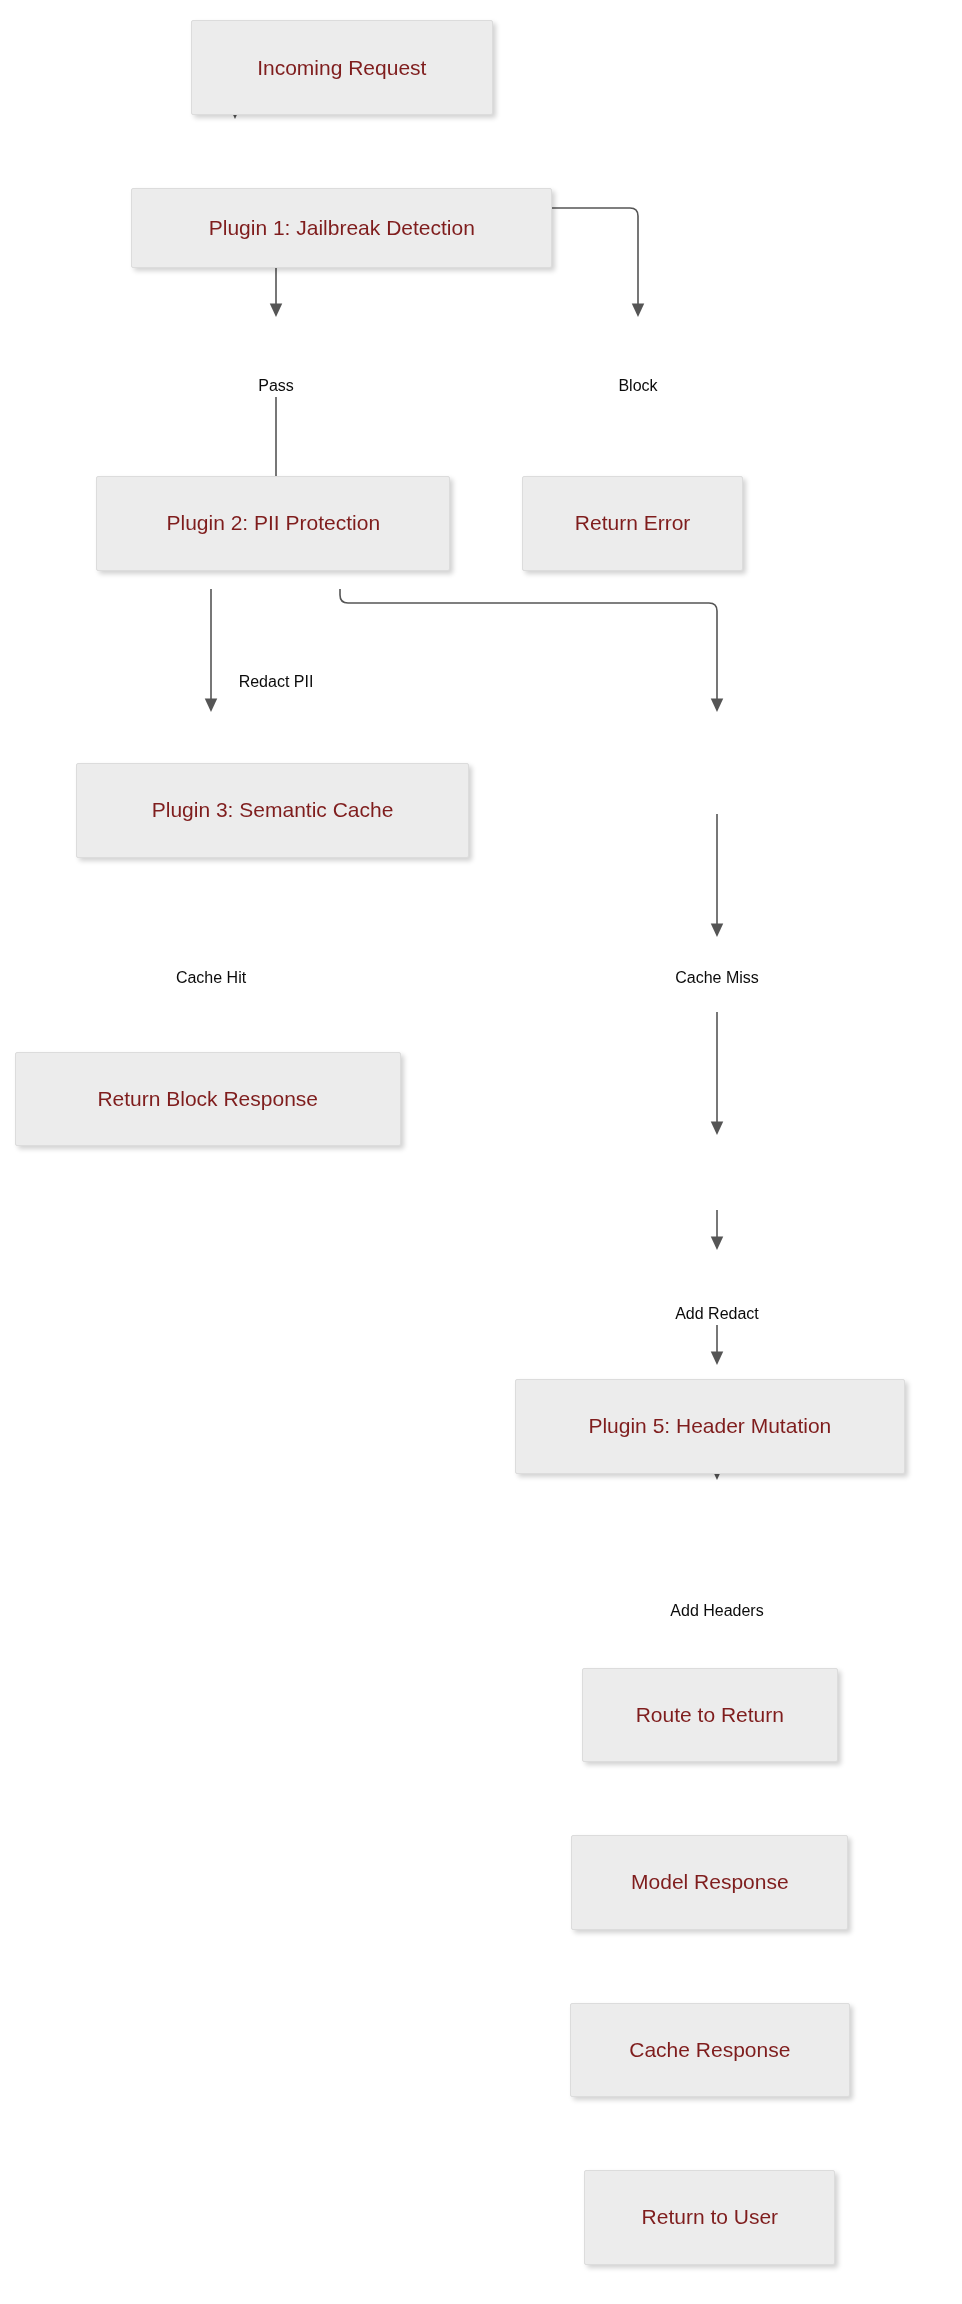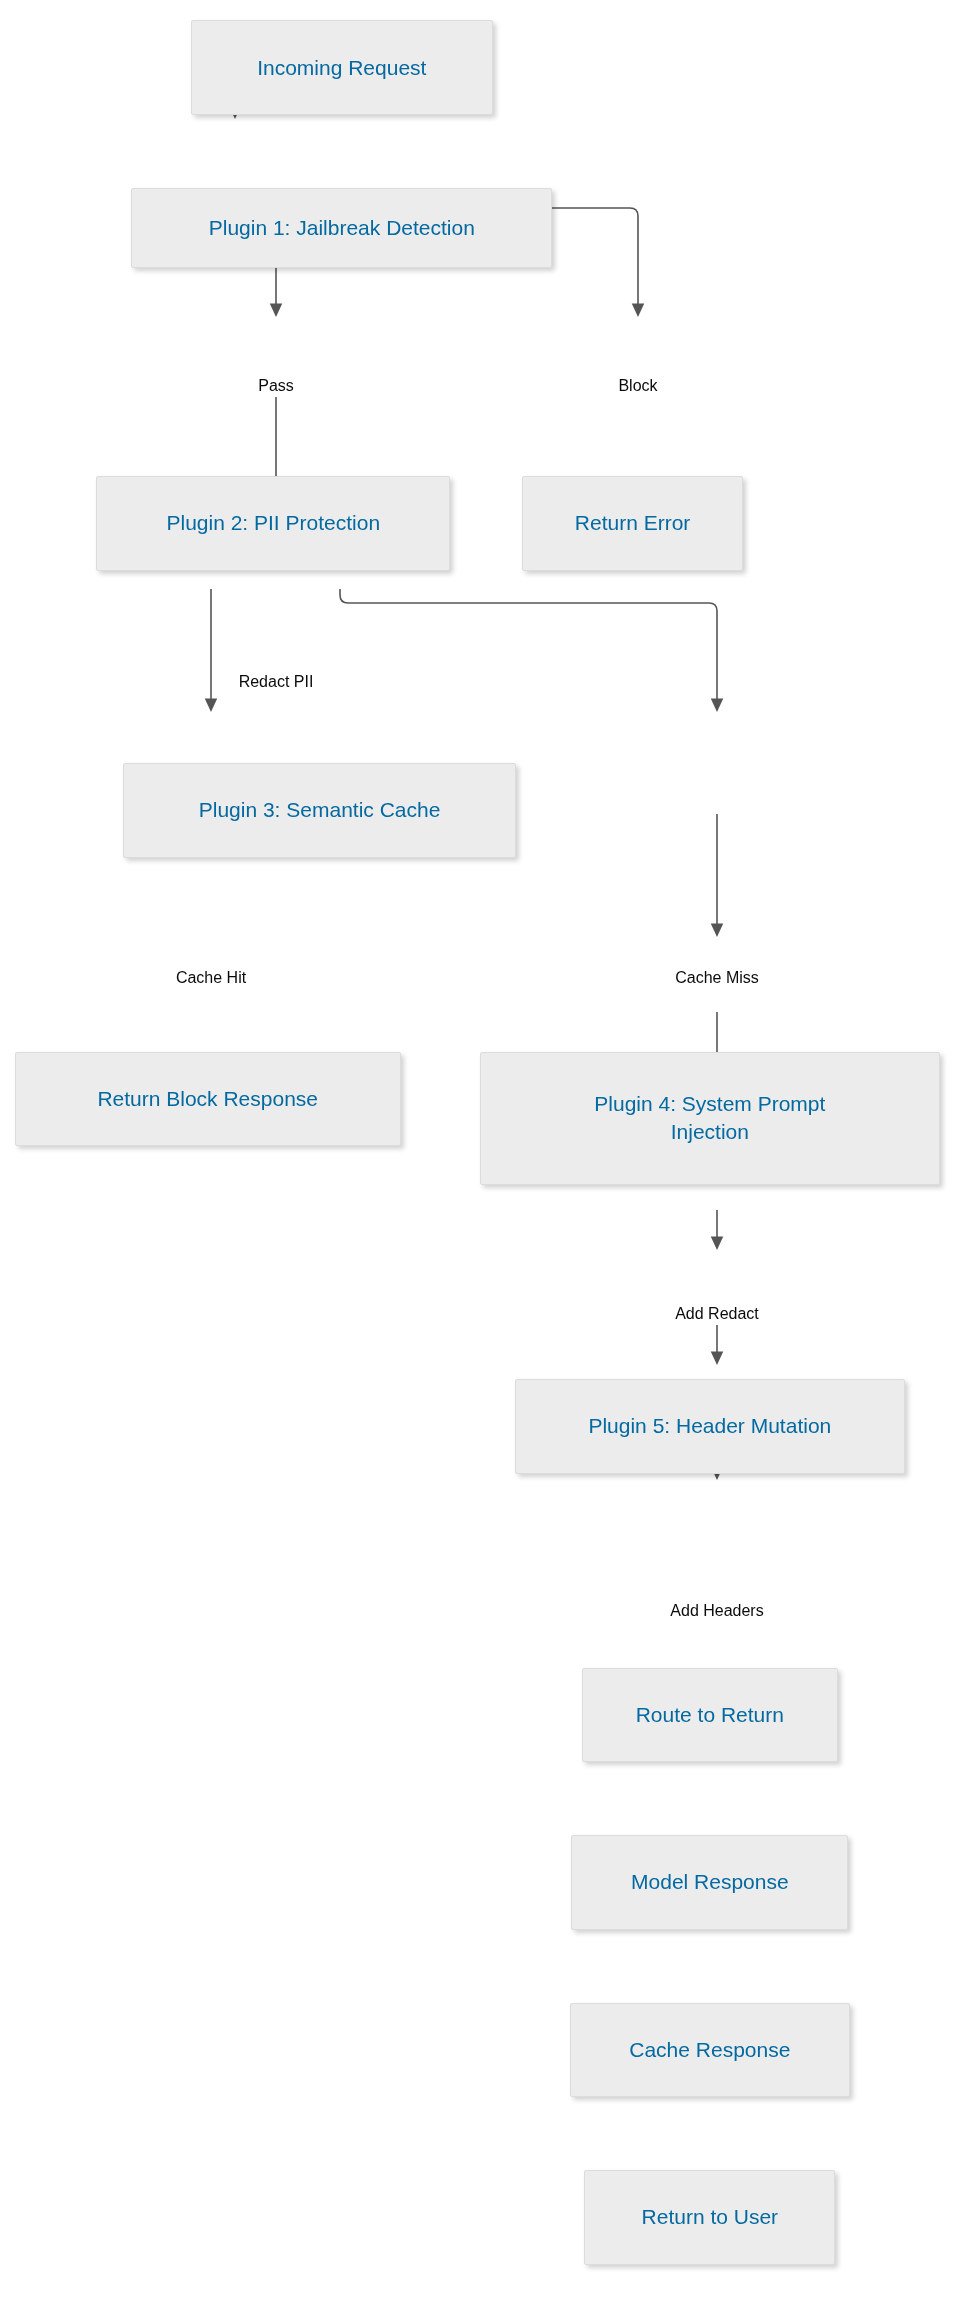--- a/index.html
+++ b/index.html
@@ -31,21 +31,21 @@
     position: absolute;
     box-sizing: border-box;
     background: #ececec;
     border: 1px solid #dcdcdc;
     border-radius: 2px;
     box-shadow: 3px 3px 5px rgba(0,0,0,0.18);
     display: flex;
     align-items: center;
     justify-content: center;
     text-align: center;
-    color: #0369a1;
+    color: #7f1d1d;
     font-size: 21px;
     line-height: 1.35;
     font-family: "Liberation Sans", sans-serif;
     white-space: pre-line;
     padding: 17px 14px;
   }
   .edge-label {
     position: absolute;
     transform: translate(-50%, -50%);
     background: #ffffff;
@@ -91,24 +91,22 @@
       <path d="M 717,1325 L 717,1363" marker-end="url(#arrowhead)"></path>
 
       <path d="M 717,1440 L 717,1478" marker-end="url(#arrowhead)"></path>
     </g>
   </svg>
 
   <div class="node" style="left: 190.942px; top: 20.3894px; width: 301.718px; height: 94.665px;">Incoming Request</div>
   <div class="node" style="left: 131.182px; top: 187.874px; width: 421.239px; height: 80px;">Plugin 1: Jailbreak Detection</div>
   <div class="node" style="left: 521.812px; top: 476.238px; width: 221.552px; height: 94.665px;">Return Error</div>
   <div class="node" style="left: 96.2px; top: 476.238px; width: 354.191px; height: 94.665px;">Plugin 2: PII Protection</div>
-  <div class="node" style="left: 75.7939px; top: 763.145px; width: 393.545px; height: 94.665px; margin-left: 47px;">Plugin 3: Semantic Cache</div>
+  <div class="node" style="left: 75.7939px; top: 763.145px; width: 393.545px; height: 94.665px;">Plugin 3: Semantic Cache</div>
   <div class="node" style="left: 14.5758px; top: 1051.51px; width: 386.258px; height: 94.665px;">Return Block Response</div>
-  <div class="node" style="left: 479.542px; top: 1051.51px; width: 460.594px; height: 133.987px;">Plugin 4: System Prompt
-Injection</div>
   <div class="node" style="left: 514.524px; top: 1379.2px; width: 390.63px; height: 94.665px;">Plugin 5: Header Mutation</div>
   <div class="node" style="left: 581.573px; top: 1667.56px; width: 256.533px; height: 94.665px;">Route to Return</div>
   <div class="node" style="left: 571.37px; top: 1835.04px; width: 276.939px; height: 94.665px;">Model Response</div>
   <div class="node" style="left: 569.912px; top: 2002.53px; width: 279.855px; height: 94.665px;">Cache Response</div>
   <div class="node" style="left: 584.488px; top: 2170.01px; width: 250.703px; height: 94.665px;">Return to User</div>
 
   <div class="edge-label" style="left: 276px; top: 386px;">Pass</div>
   <div class="edge-label" style="left: 638px; top: 386px;">Block</div>
   <div class="edge-label" style="left: 276px; top: 682px;">Redact PII</div>
   <div class="edge-label" style="left: 211px; top: 978px;">Cache Hit</div>

